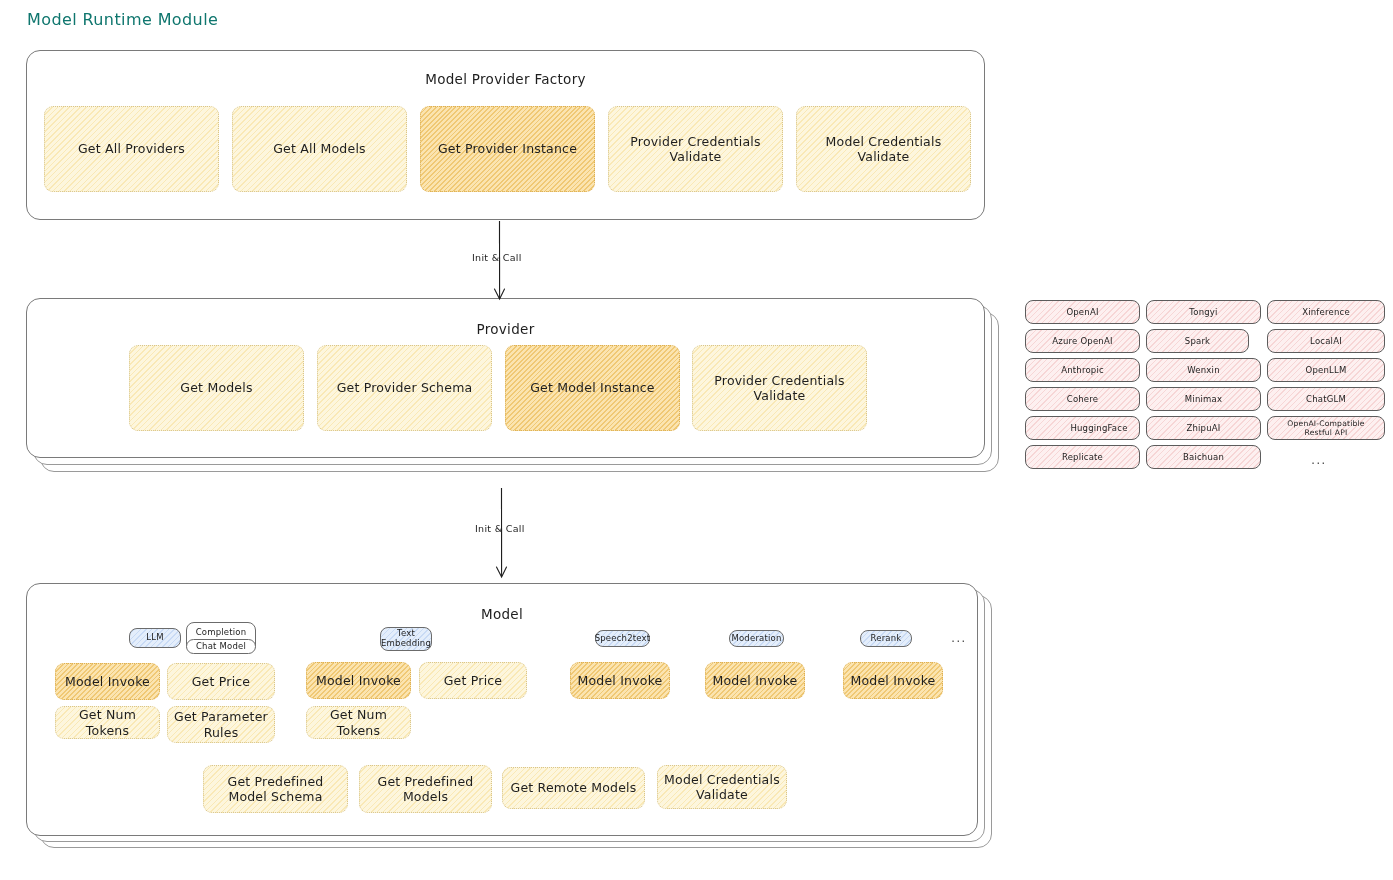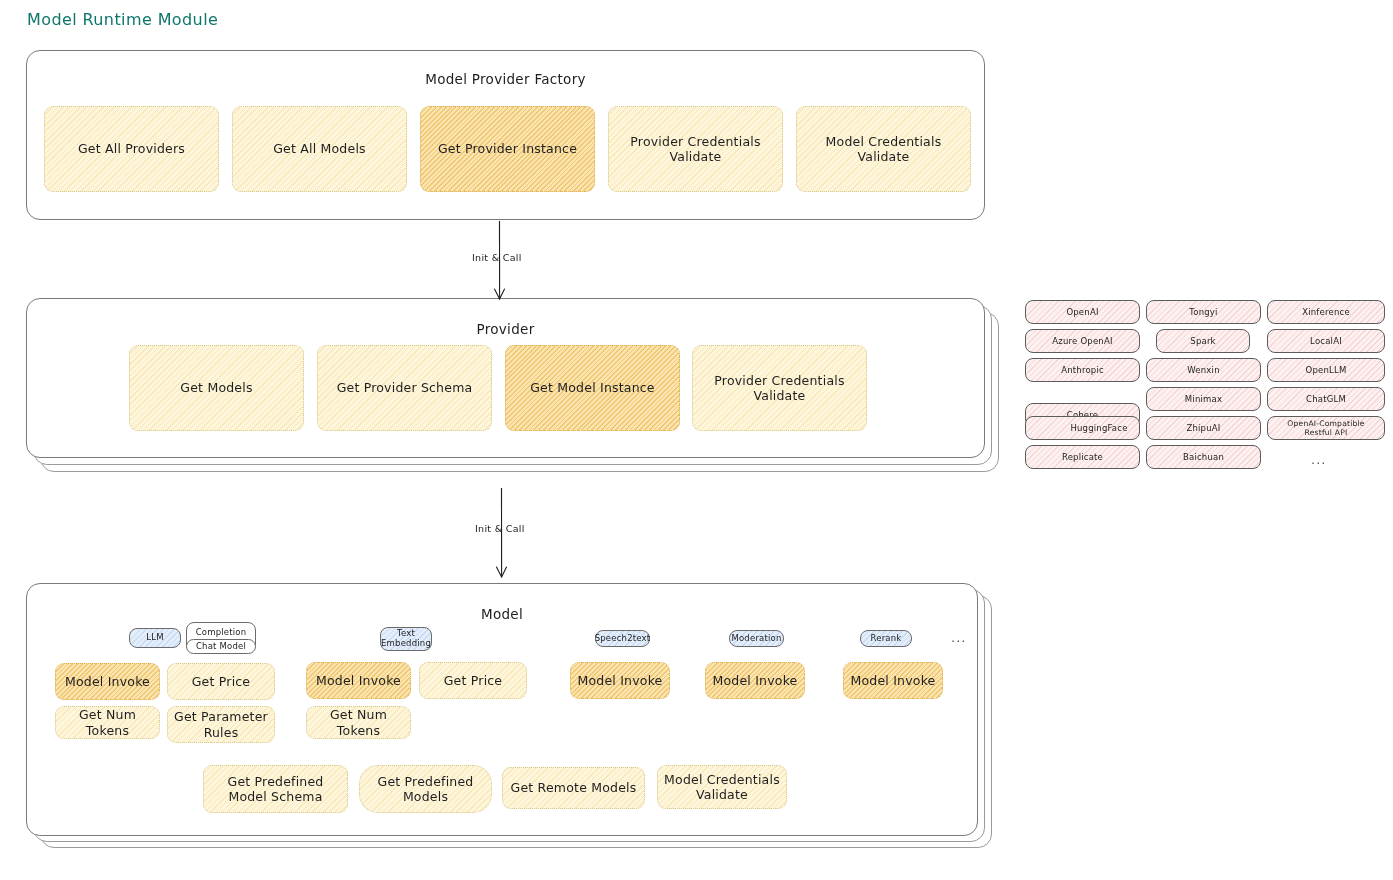--- a/index.html
+++ b/index.html
@@ -238,21 +238,21 @@
         <span>Model Invoke</span>
       </div>
       <div class="node n-amber" style="left: 843px; top: 662px; width: 100px; height: 37px; z-index: 2;">
         <span>Model Invoke</span>
       </div>
     </div>
   <div id="model-shared">
       <div class="node n-yellow" style="left: 203px; top: 765px; width: 145px; height: 48px; z-index: 2;">
         <span>Get Predefined Model Schema</span>
       </div>
-      <div class="node n-yellow" style="left: 359px; top: 765px; width: 133px; height: 48px; z-index: 2; border-radius: 19px;">
+      <div class="node n-yellow" style="left: 359px; top: 765px; width: 133px; height: 48px; z-index: 2;">
         <span>Get Predefined Models</span>
       </div>
       <div class="node n-yellow" style="left: 502px; top: 767px; width: 143px; height: 42px; z-index: 2;">
         <span>Get Remote Models</span>
       </div>
       <div class="node n-yellow" style="left: 657px; top: 765px; width: 130px; height: 44px; z-index: 2;">
         <span>Model Credentials Validate</span>
       </div>
     </div>
   <div class="ellipsis" style="left:951px; top:630px; z-index:2;">...</div>
@@ -260,33 +260,33 @@
   <div id="providers-list" style="position:absolute; left:1025px; top:300px;">
       <div class="node n-pink" style="left: 0px; top: 0px; width: 115px; height: 24px;">
         <span>OpenAI</span>
       </div>
       <div class="node n-pink" style="left: 0px; top: 29px; width: 115px; height: 24px;">
         <span>Azure OpenAI</span>
       </div>
       <div class="node n-pink" style="left: 0px; top: 58px; width: 115px; height: 24px;">
         <span>Anthropic</span>
       </div>
-      <div class="node n-pink" style="left: 0px; top: 87px; width: 115px; height: 24px; margin-top: 16px;">
+      <div class="node n-pink" style="left: 0px; top: 87px; width: 115px; height: 24px;">
         <span>Cohere</span>
       </div>
       <div class="node n-pink" style="left: 0px; top: 116px; width: 115px; height: 24px; padding-left: 39px;">
         <span>HuggingFace</span>
       </div>
       <div class="node n-pink" style="left: 0px; top: 145px; width: 115px; height: 24px;">
         <span>Replicate</span>
       </div>
       <div class="node n-pink" style="left: 121px; top: 0px; width: 115px; height: 24px;">
         <span>Tongyi</span>
       </div>
-      <div class="node n-pink" style="left: 121px; top: 29px; width: 94px; height: 24px; margin-left: 10px;">
+      <div class="node n-pink" style="left: 121px; top: 29px; width: 103px; height: 24px;">
         <span>Spark</span>
       </div>
       <div class="node n-pink" style="left: 121px; top: 58px; width: 115px; height: 24px;">
         <span>Wenxin</span>
       </div>
       <div class="node n-pink" style="left: 121px; top: 87px; width: 115px; height: 24px;">
         <span>Minimax</span>
       </div>
       <div class="node n-pink" style="left: 121px; top: 116px; width: 115px; height: 24px;">
         <span>ZhipuAI</span>

